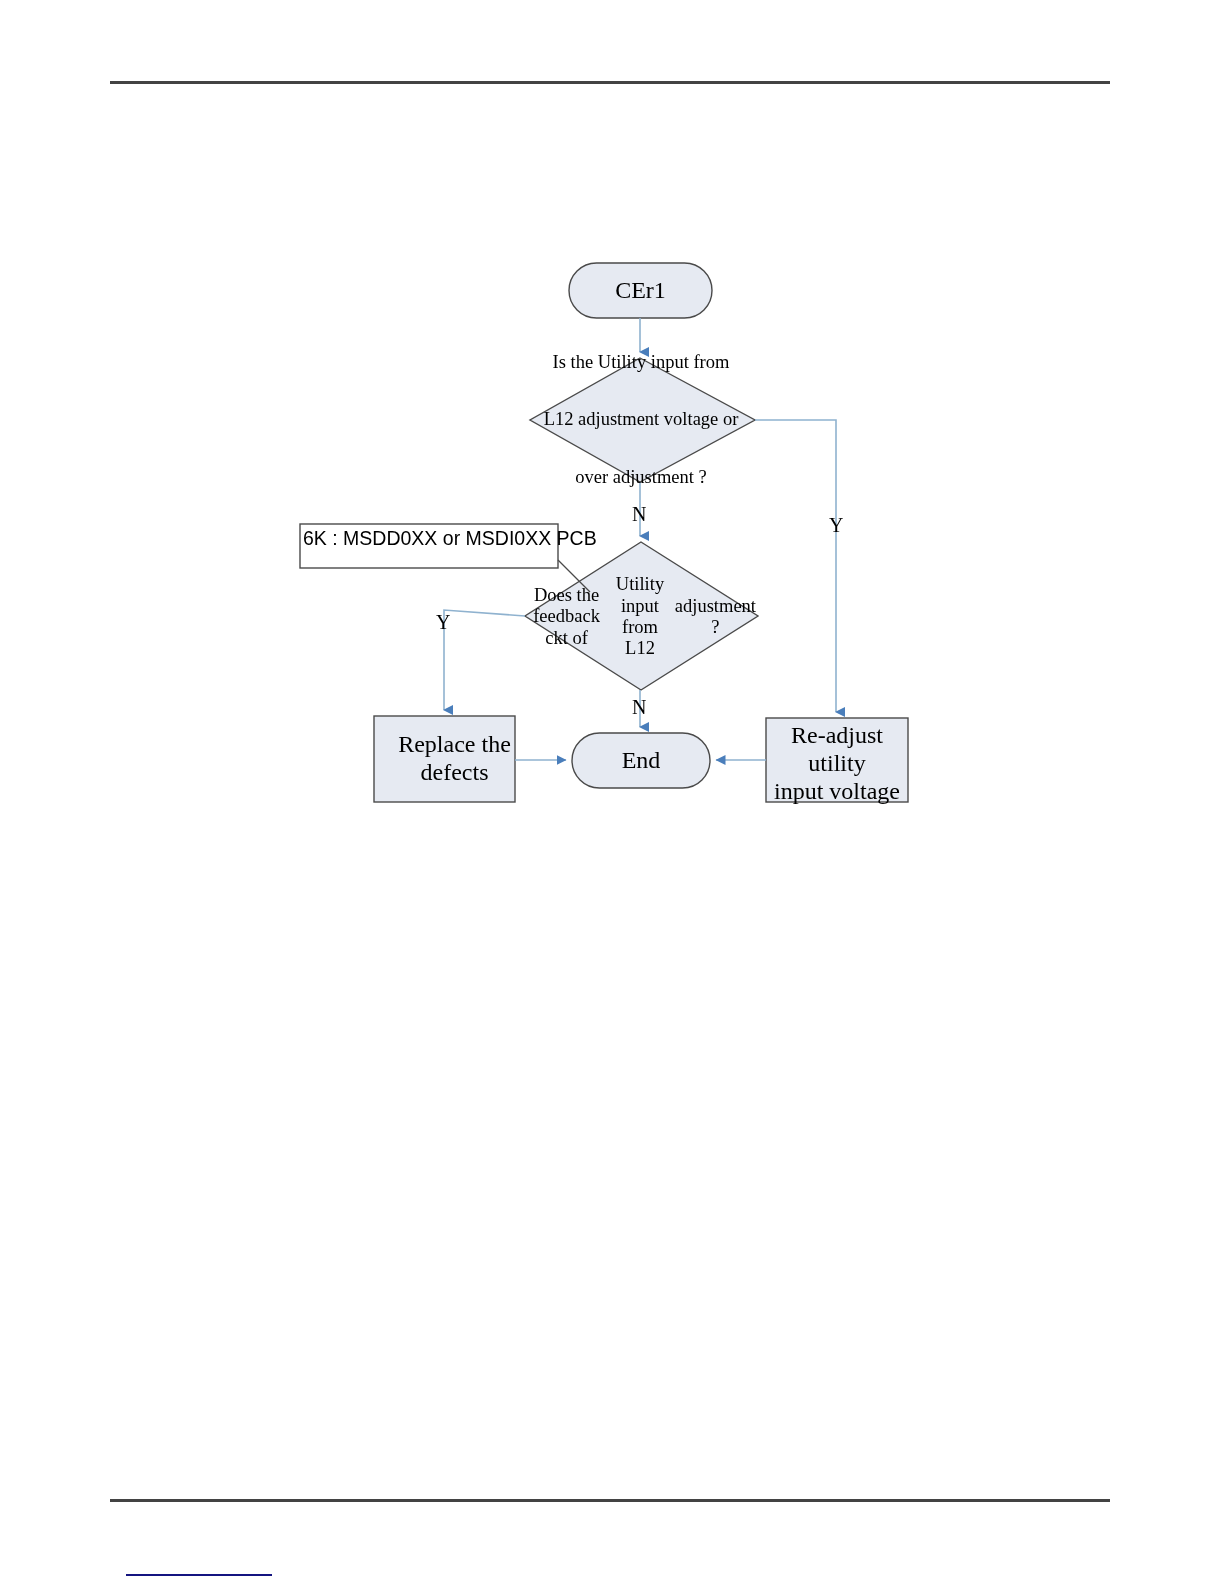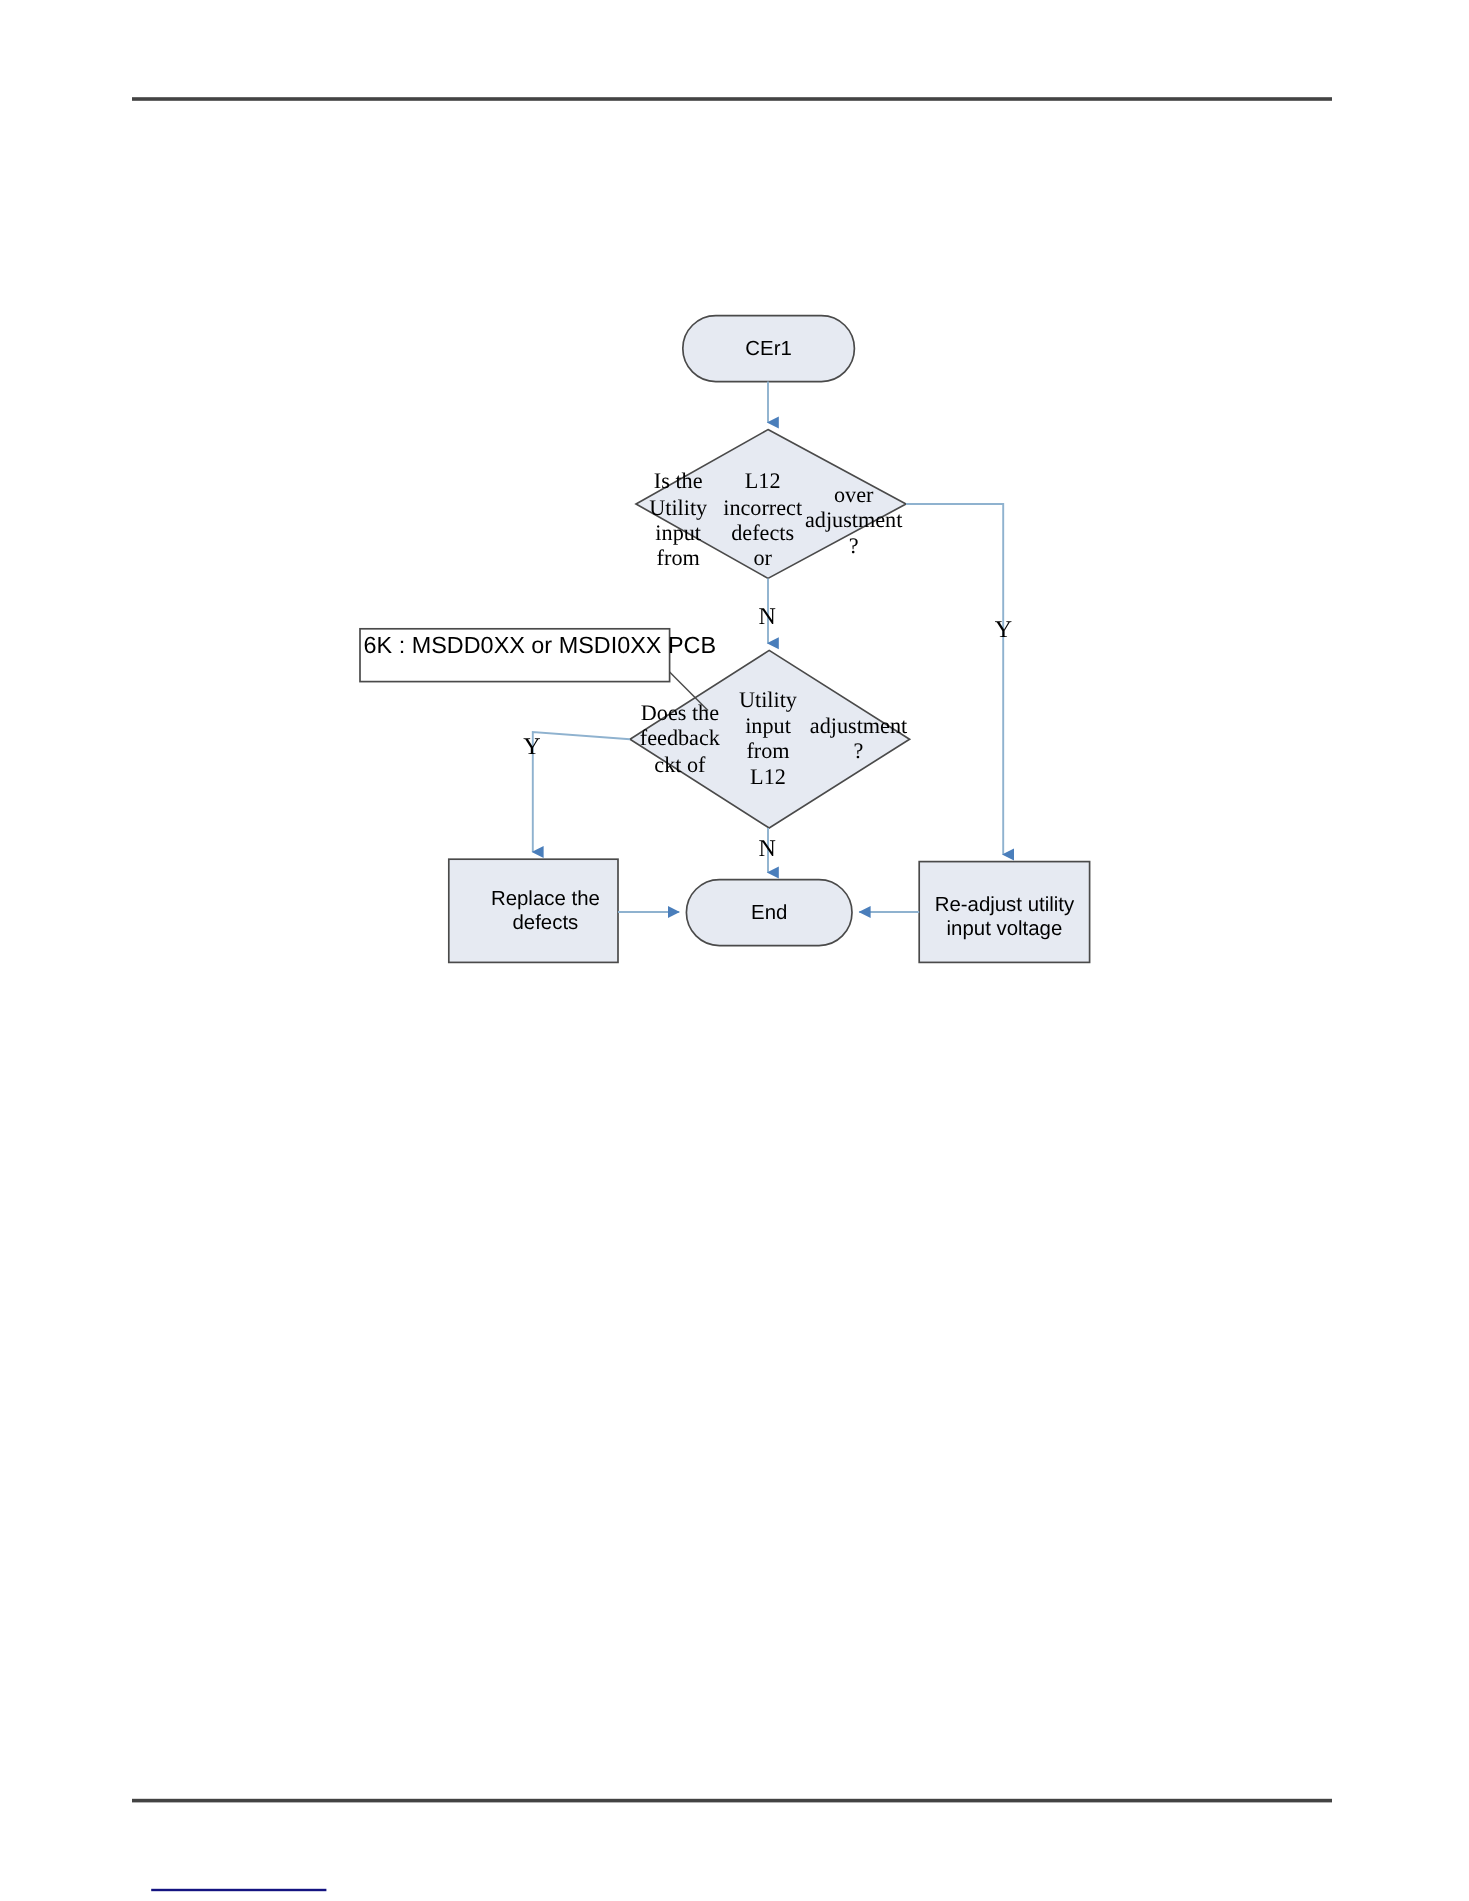--- a/index.html
+++ b/index.html
@@ -53,21 +53,21 @@
   
   .node-label {
     position: absolute;
     display: flex;
     align-items: center;
     justify-content: center;
     text-align: center;
     line-height: 1.16;
     pointer-events: none;
   }
-  .serif-20 { font-family: Liberation Sans, sans-serif; font-size: 17px; }
+  .serif-20 { font-family: Liberation Serif, serif; font-size: 24px; }
   .serif-18 { font-family: "Liberation Serif", serif; font-size: 18.5px; }
   .branch-letter {
     position: absolute;
     font-family: "Liberation Serif", serif;
     font-size: 20px;
     color: #000;
     line-height: 1;
   }
   .callout-text {
     position: absolute;
@@ -123,23 +123,23 @@
 
     <line x1="640" y1="690" x2="640" y2="727" stroke="#8fb2cf" stroke-width="1.6" marker-end="url(#arrow-down)"></line>
 
     <line x1="515" y1="760" x2="566" y2="760" stroke="#8fb2cf" stroke-width="1.6" marker-end="url(#arrow-end)"></line>
 
     <line x1="766" y1="760" x2="716" y2="760" stroke="#8fb2cf" stroke-width="1.6" marker-end="url(#arrow-end)"></line>
   </svg>
 
   <div class="node-label serif-20" style="left:569px; top:263px; width:143px; height:55px;">CEr1</div>
 
-  <div class="node-label serif-18" style="left:530px; top:393px; width:222px; height:84px; flex-direction:row;">
+  <div class="node-label serif-18" style="left:530px; top:378px; width:222px; height:84px; flex-direction:column;gap:36px;">
     <span>Is the Utility input from</span>
-    <span>L12 incorrect defects or</span>
+    <span>L12 adjustment voltage or</span>
     <span>over adjustment ?</span>
   </div>
 
   <div class="node-label serif-18" style="left:528px; top:578px; width:228px; height:78px; flex-direction:row;">
     <span>Does the feedback ckt of</span>
     <span>Utility input from L12</span>
     <span>adjustment ?</span>
   </div>
 
   <div class="node-label serif-20" style="left:374px; top:716px; width:141px; height:86px;margin-left:10px;">Replace the defects</div>

